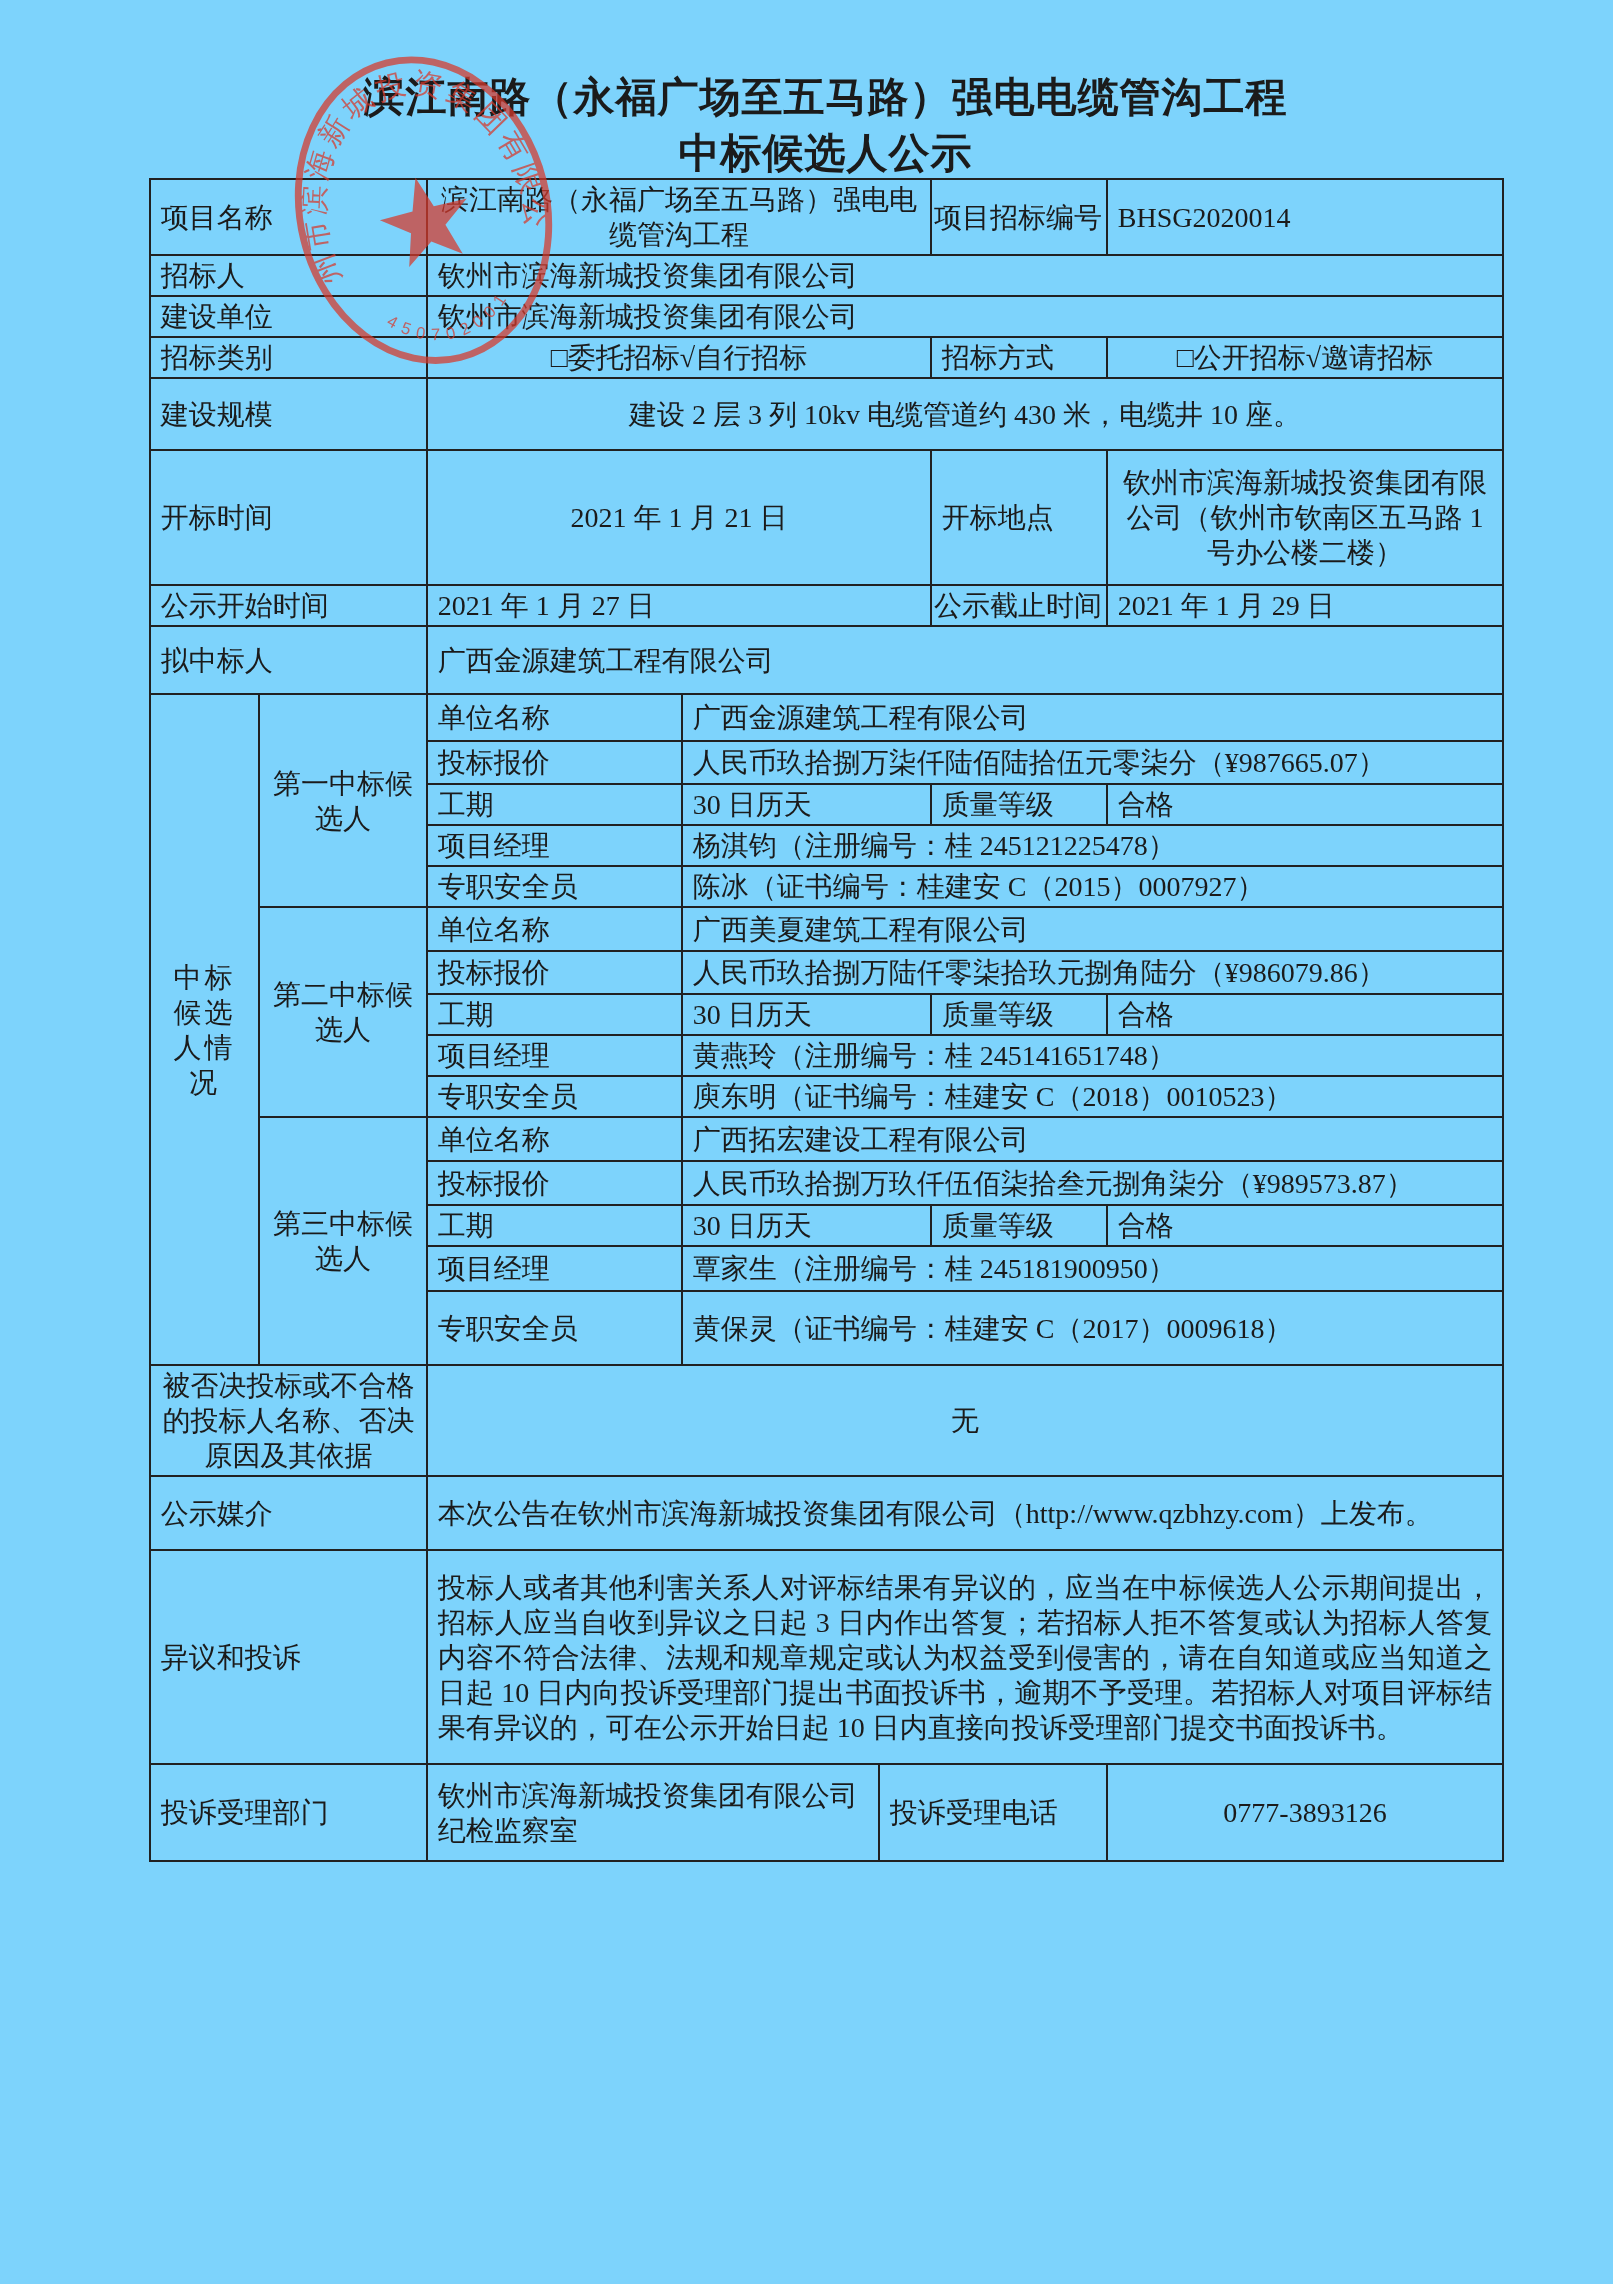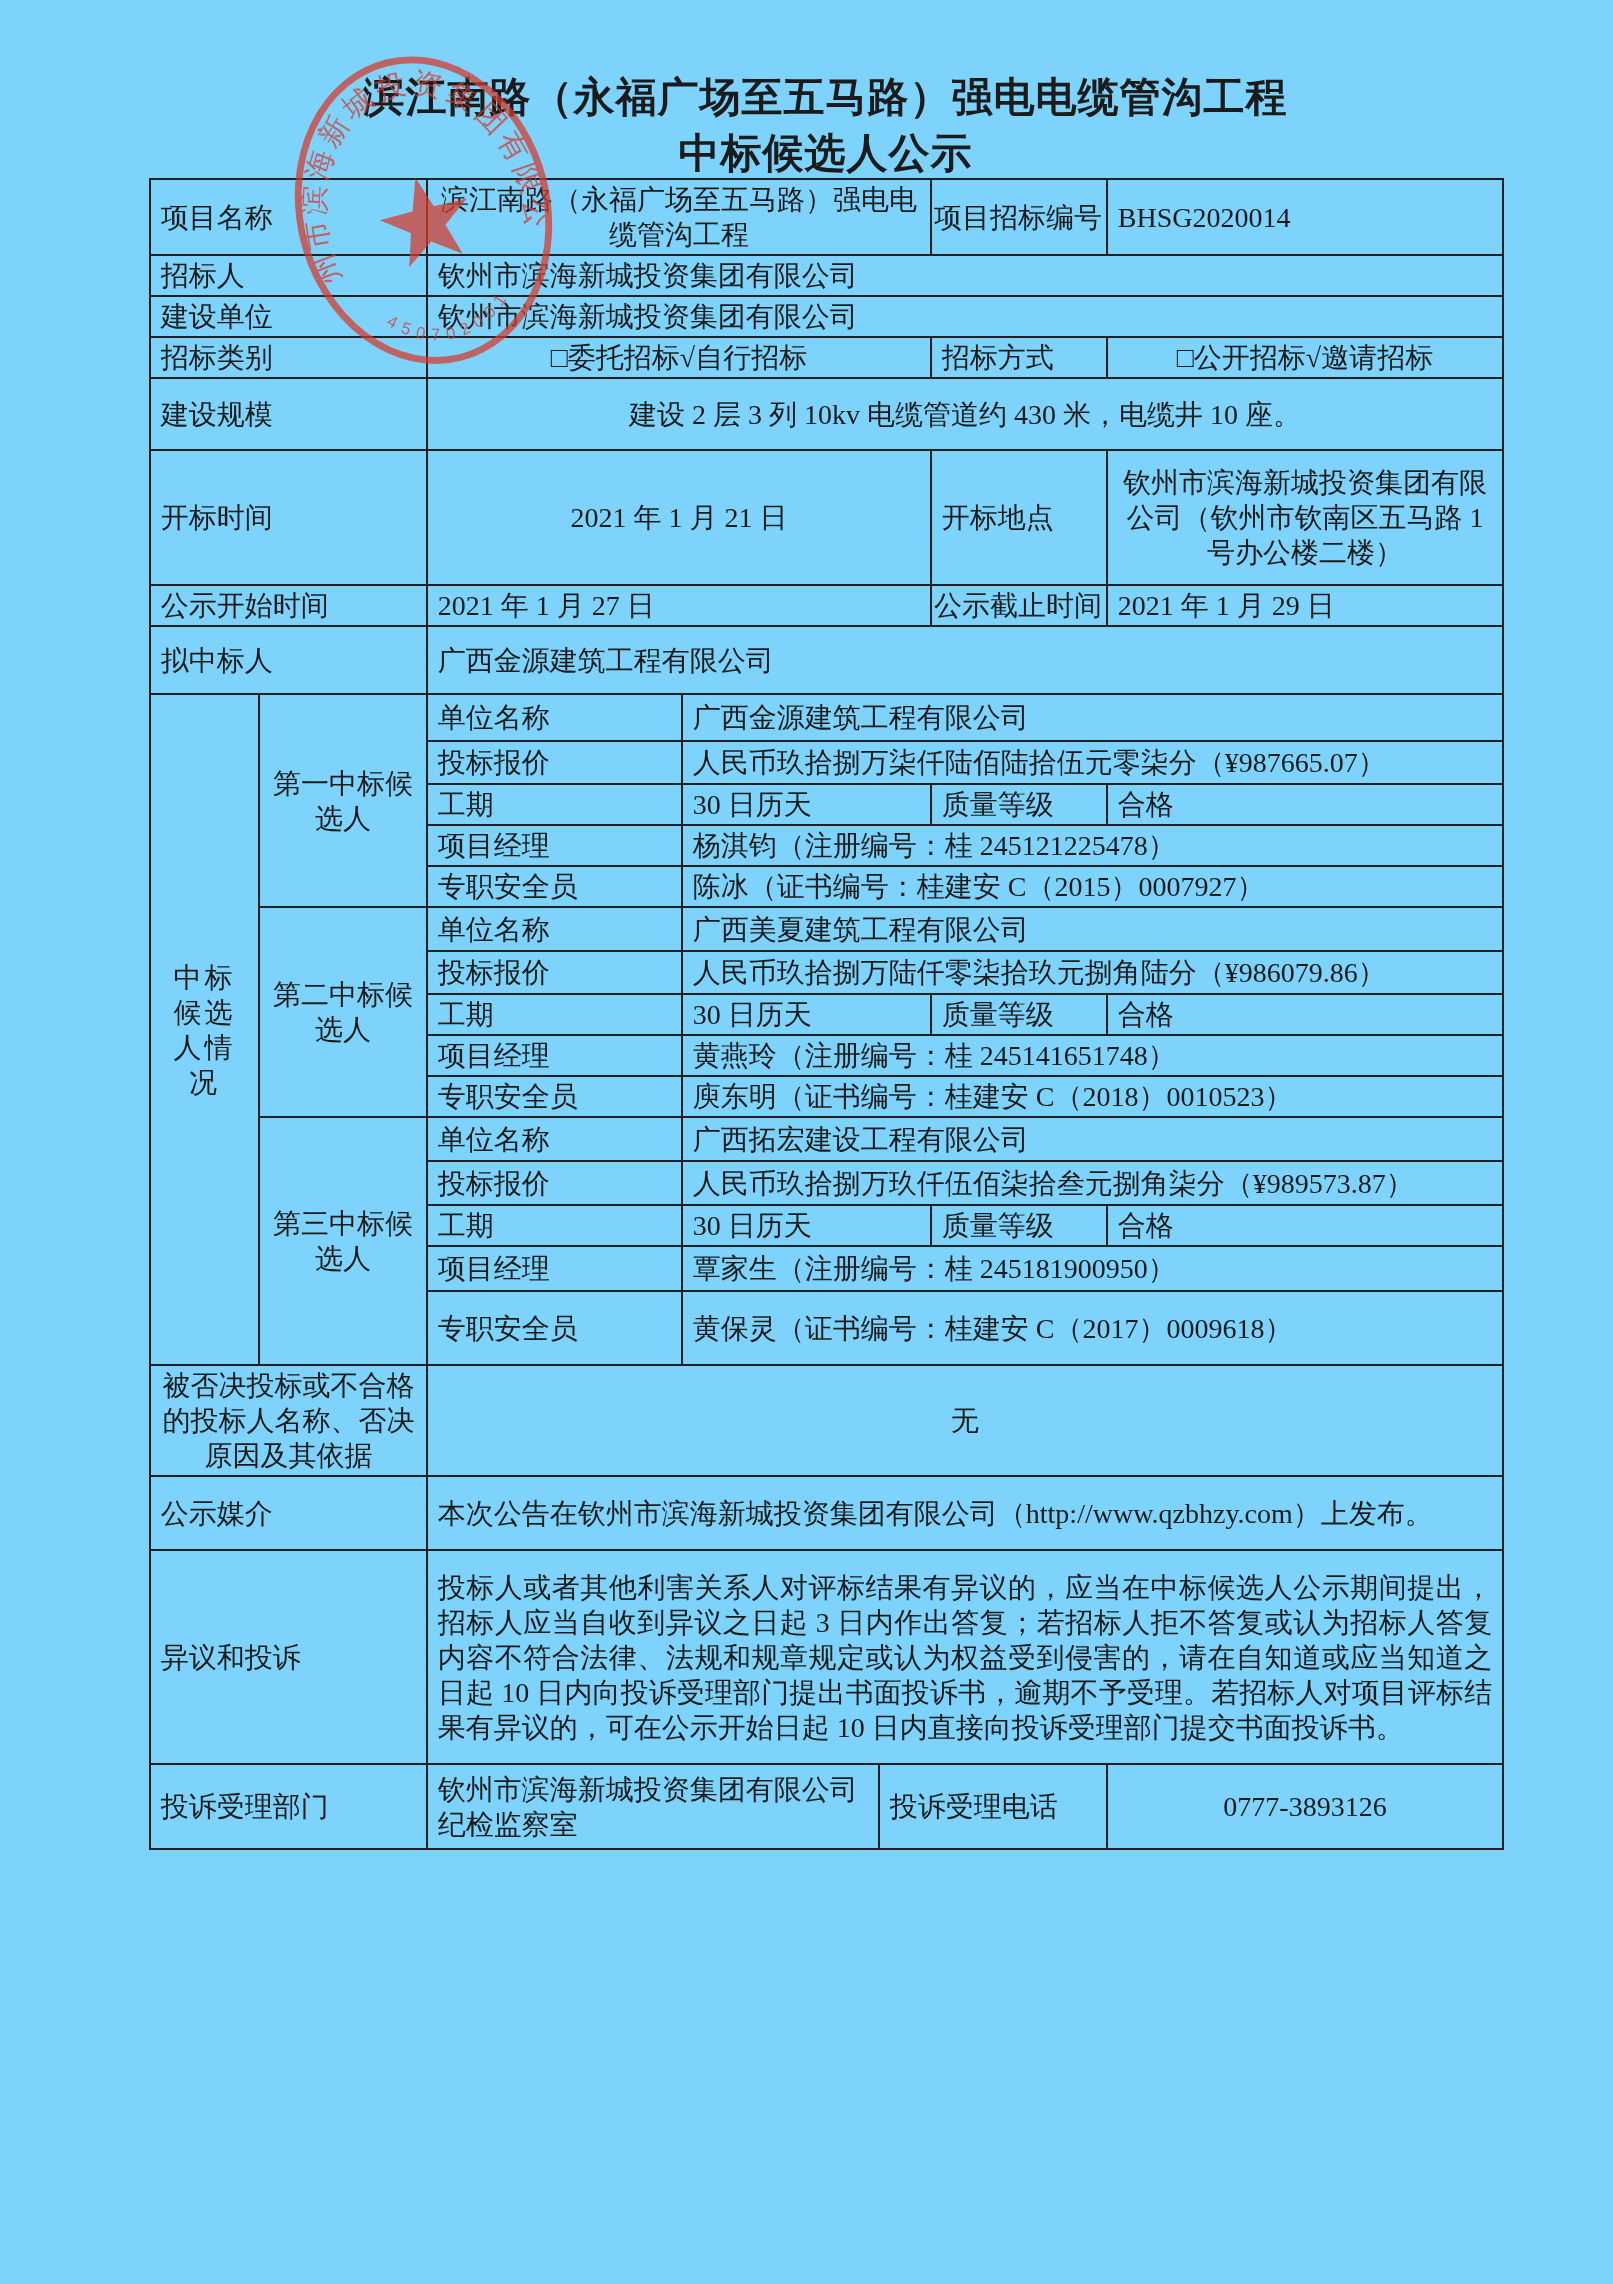--- a/index.html
+++ b/index.html
@@ -192,21 +192,21 @@
       <td colspan="5" class="ctr">无</td>
     </tr>
     <tr style="height:74px">
       <td colspan="2" class="lbl">公示媒介</td>
       <td colspan="5" class="val media">本次公告在钦州市滨海新城投资集团有限公司（http://www.qzbhzy.com）上发布。</td>
     </tr>
     <tr style="height:214px">
       <td colspan="2" class="lbl">异议和投诉</td>
       <td colspan="5" class="para">投标人或者其他利害关系人对评标结果有异议的，应当在中标候选人公示期间提出，招标人应当自收到异议之日起 3 日内作出答复；若招标人拒不答复或认为招标人答复内容不符合法律、法规和规章规定或认为权益受到侵害的，请在自知道或应当知道之日起 10 日内向投诉受理部门提出书面投诉书，逾期不予受理。若招标人对项目评标结果有异议的，可在公示开始日起 10 日内直接向投诉受理部门提交书面投诉书。</td>
     </tr>
-    <tr style="height:85px">
+    <tr style="height:97px">
       <td colspan="2" class="lbl">投诉受理部门</td>
       <td colspan="2" class="dept">钦州市滨海新城投资集团有限公司纪检监察室</td>
       <td colspan="2" class="lbl">投诉受理电话</td>
       <td class="ctr">0777-3893126</td>
     </tr>
   </tbody>
     </table>
 
   <svg class="seal" viewBox="0 0 340 390">
     <defs>

